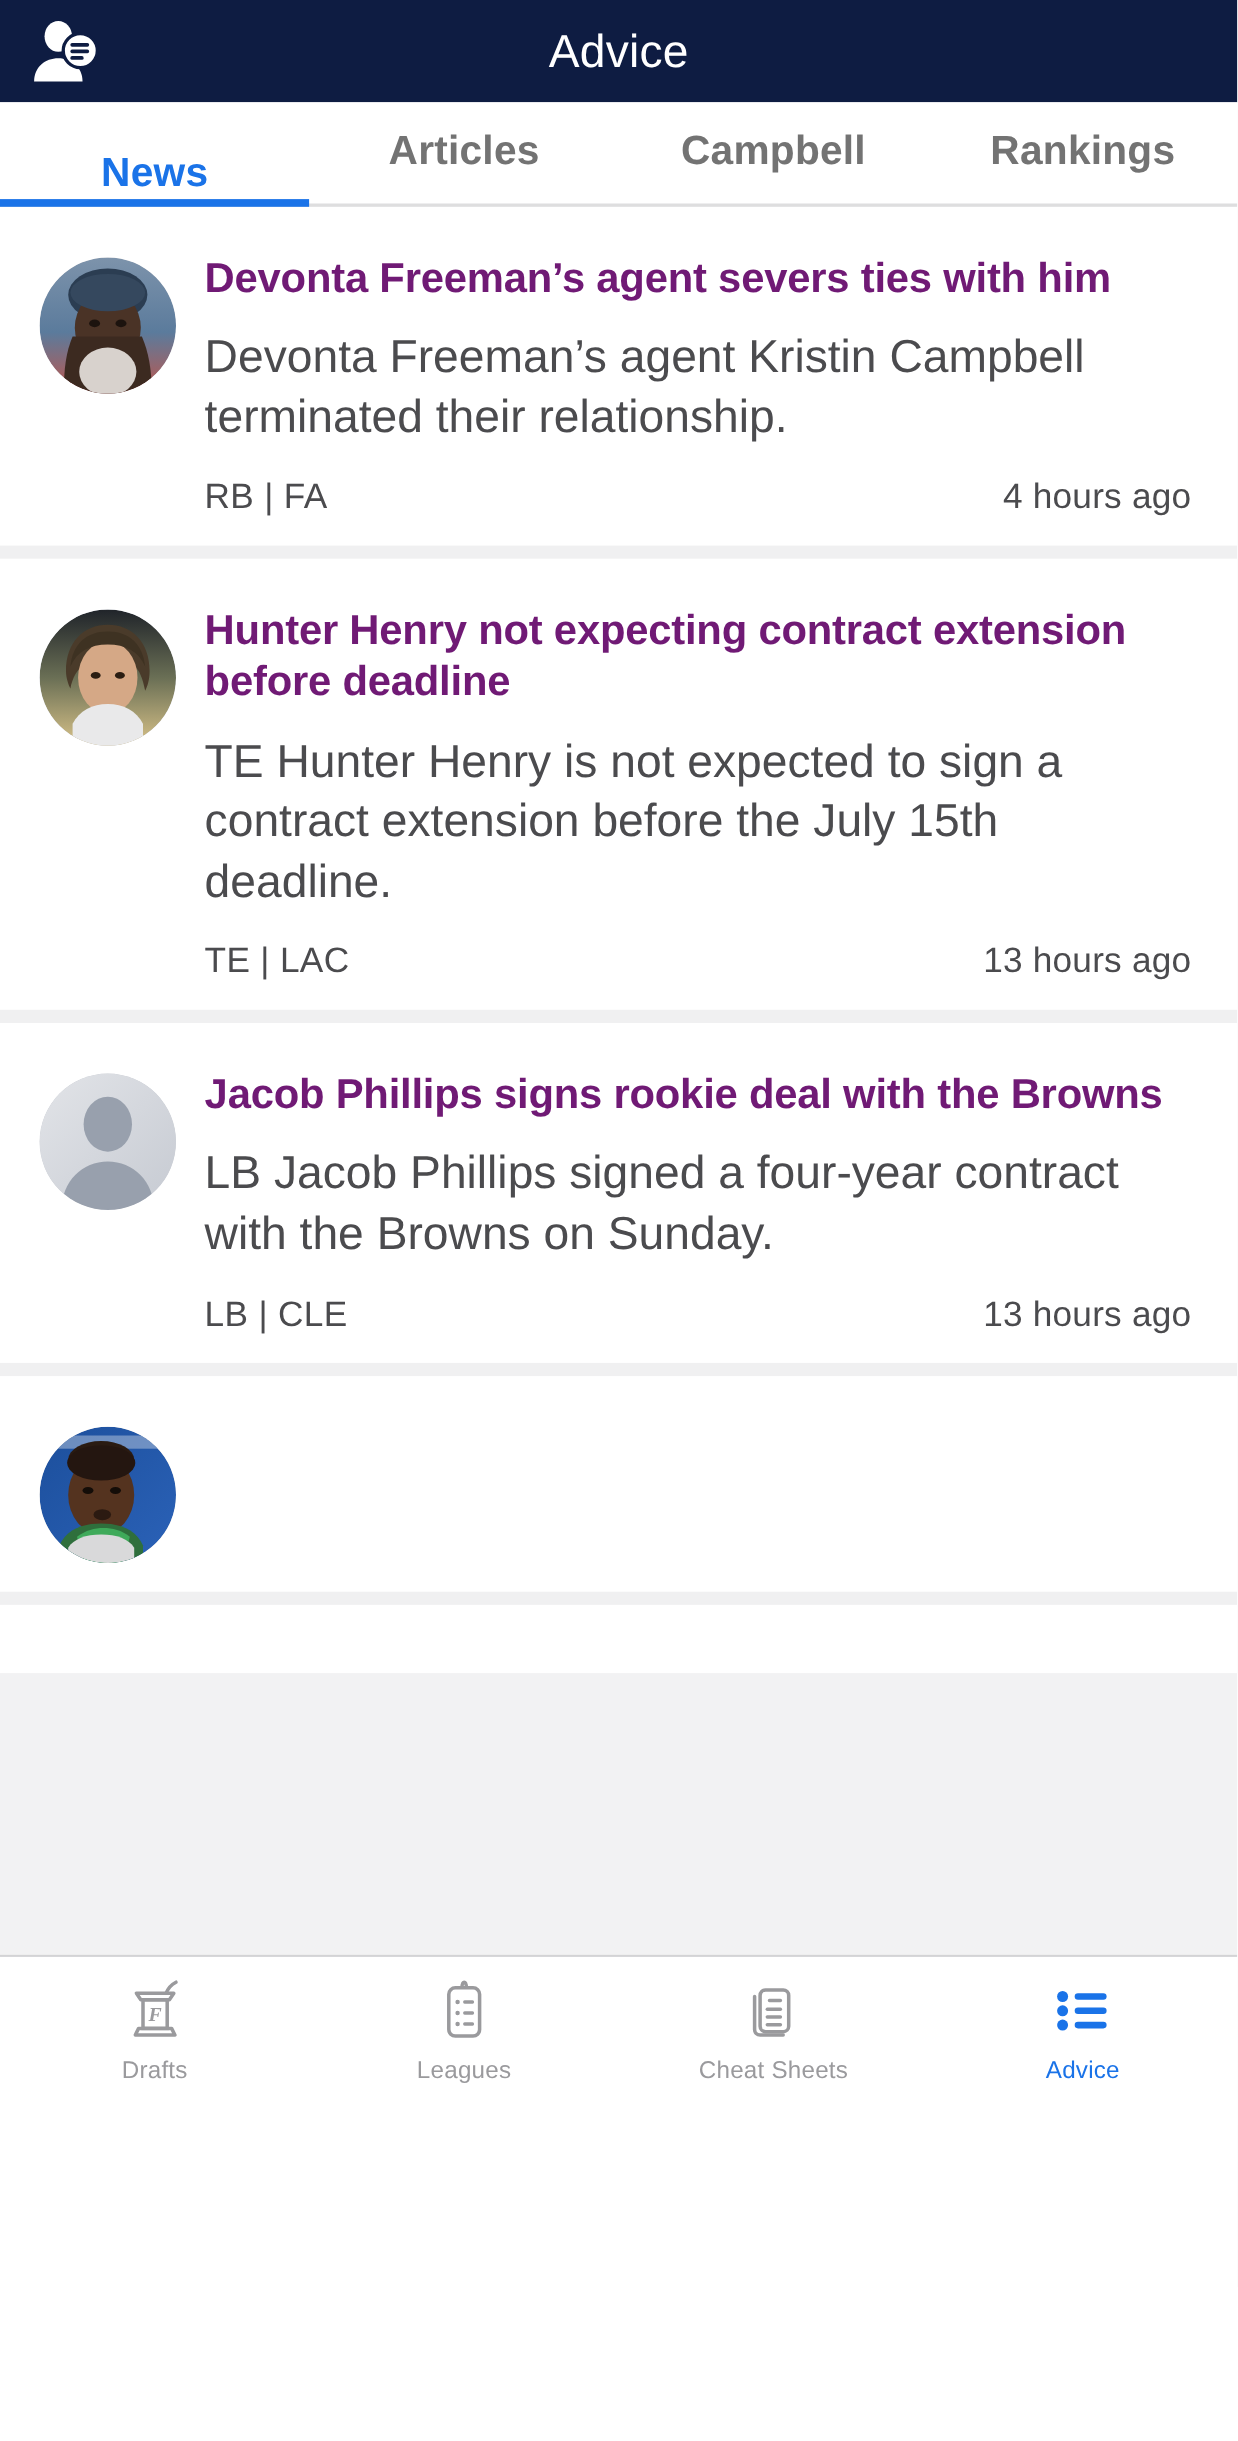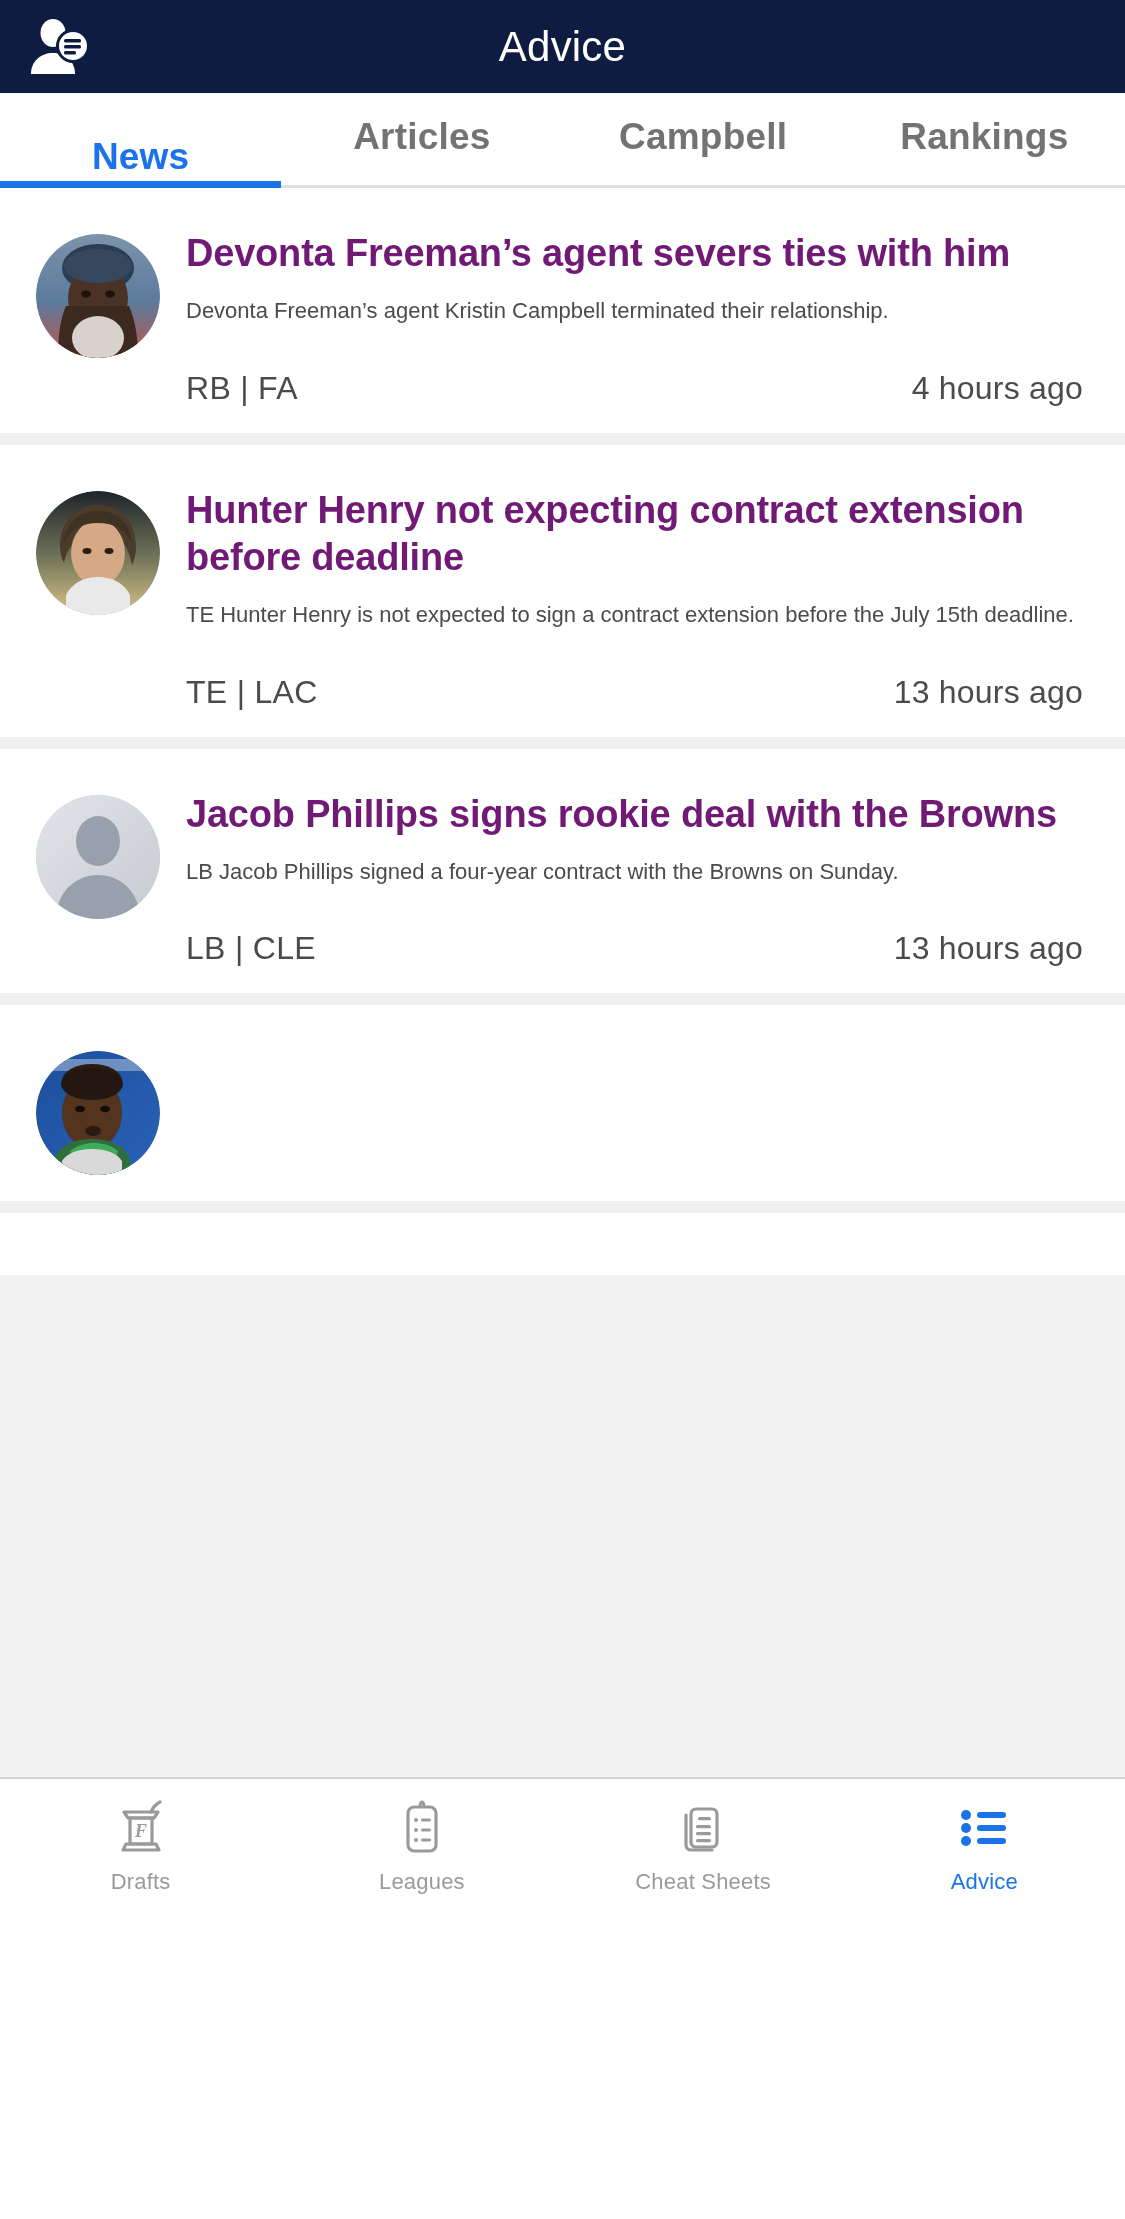--- a/index.html
+++ b/index.html
@@ -107,27 +107,27 @@
   .news-body { flex: 1 1 auto; min-width: 0; }
   .news-title {
     font-size: 38px;
     font-weight: 700;
     color: #701a75;
     line-height: 1.24;
     letter-spacing: -0.2px;
   }
   .news-summary {
     margin-top: 20px;
-    font-size: 22px;
+    font-size: 42px;
     color: #4b4b4e;
     line-height: 1.3;
     font-weight: 400;
   }
   .news-meta {
-    margin-top: 44px;
+    margin-top: 27px;
     display: flex;
     justify-content: space-between;
     align-items: baseline;
     font-size: 32px;
     color: #4b4b4e;
     padding-right: 6px;
   }
   .news-meta .pos { letter-spacing: 0.3px; }
   .news-meta .time { letter-spacing: 0.2px; }
 

